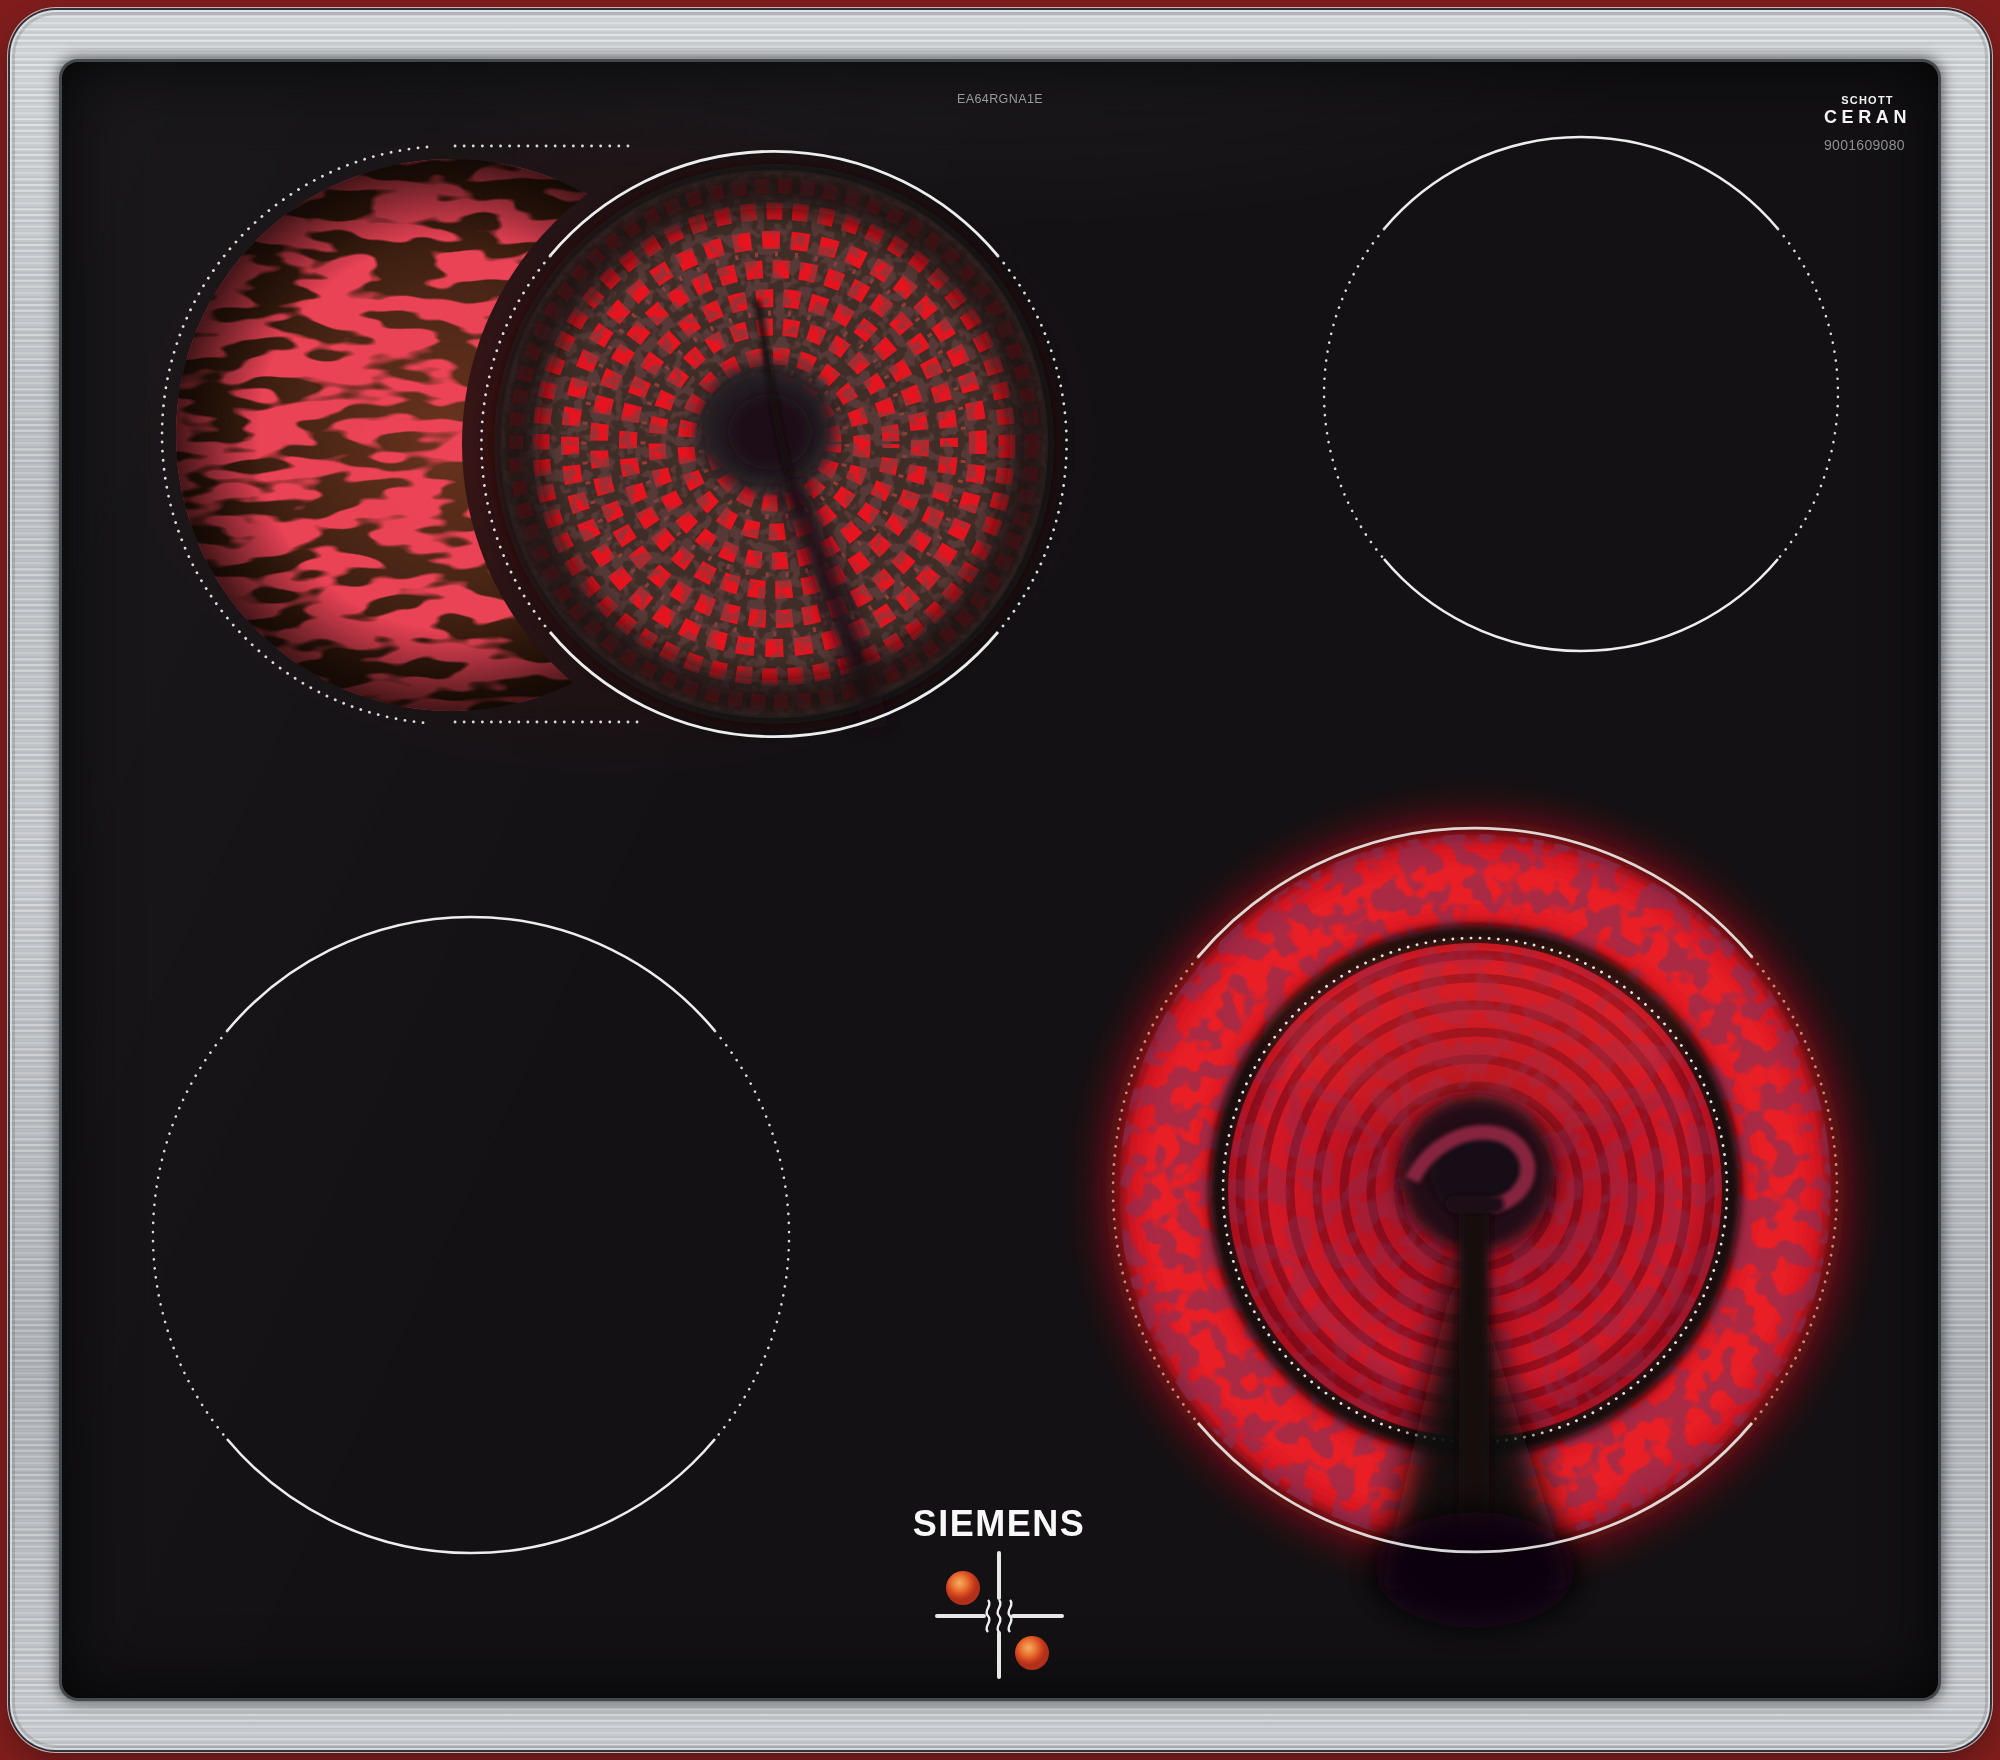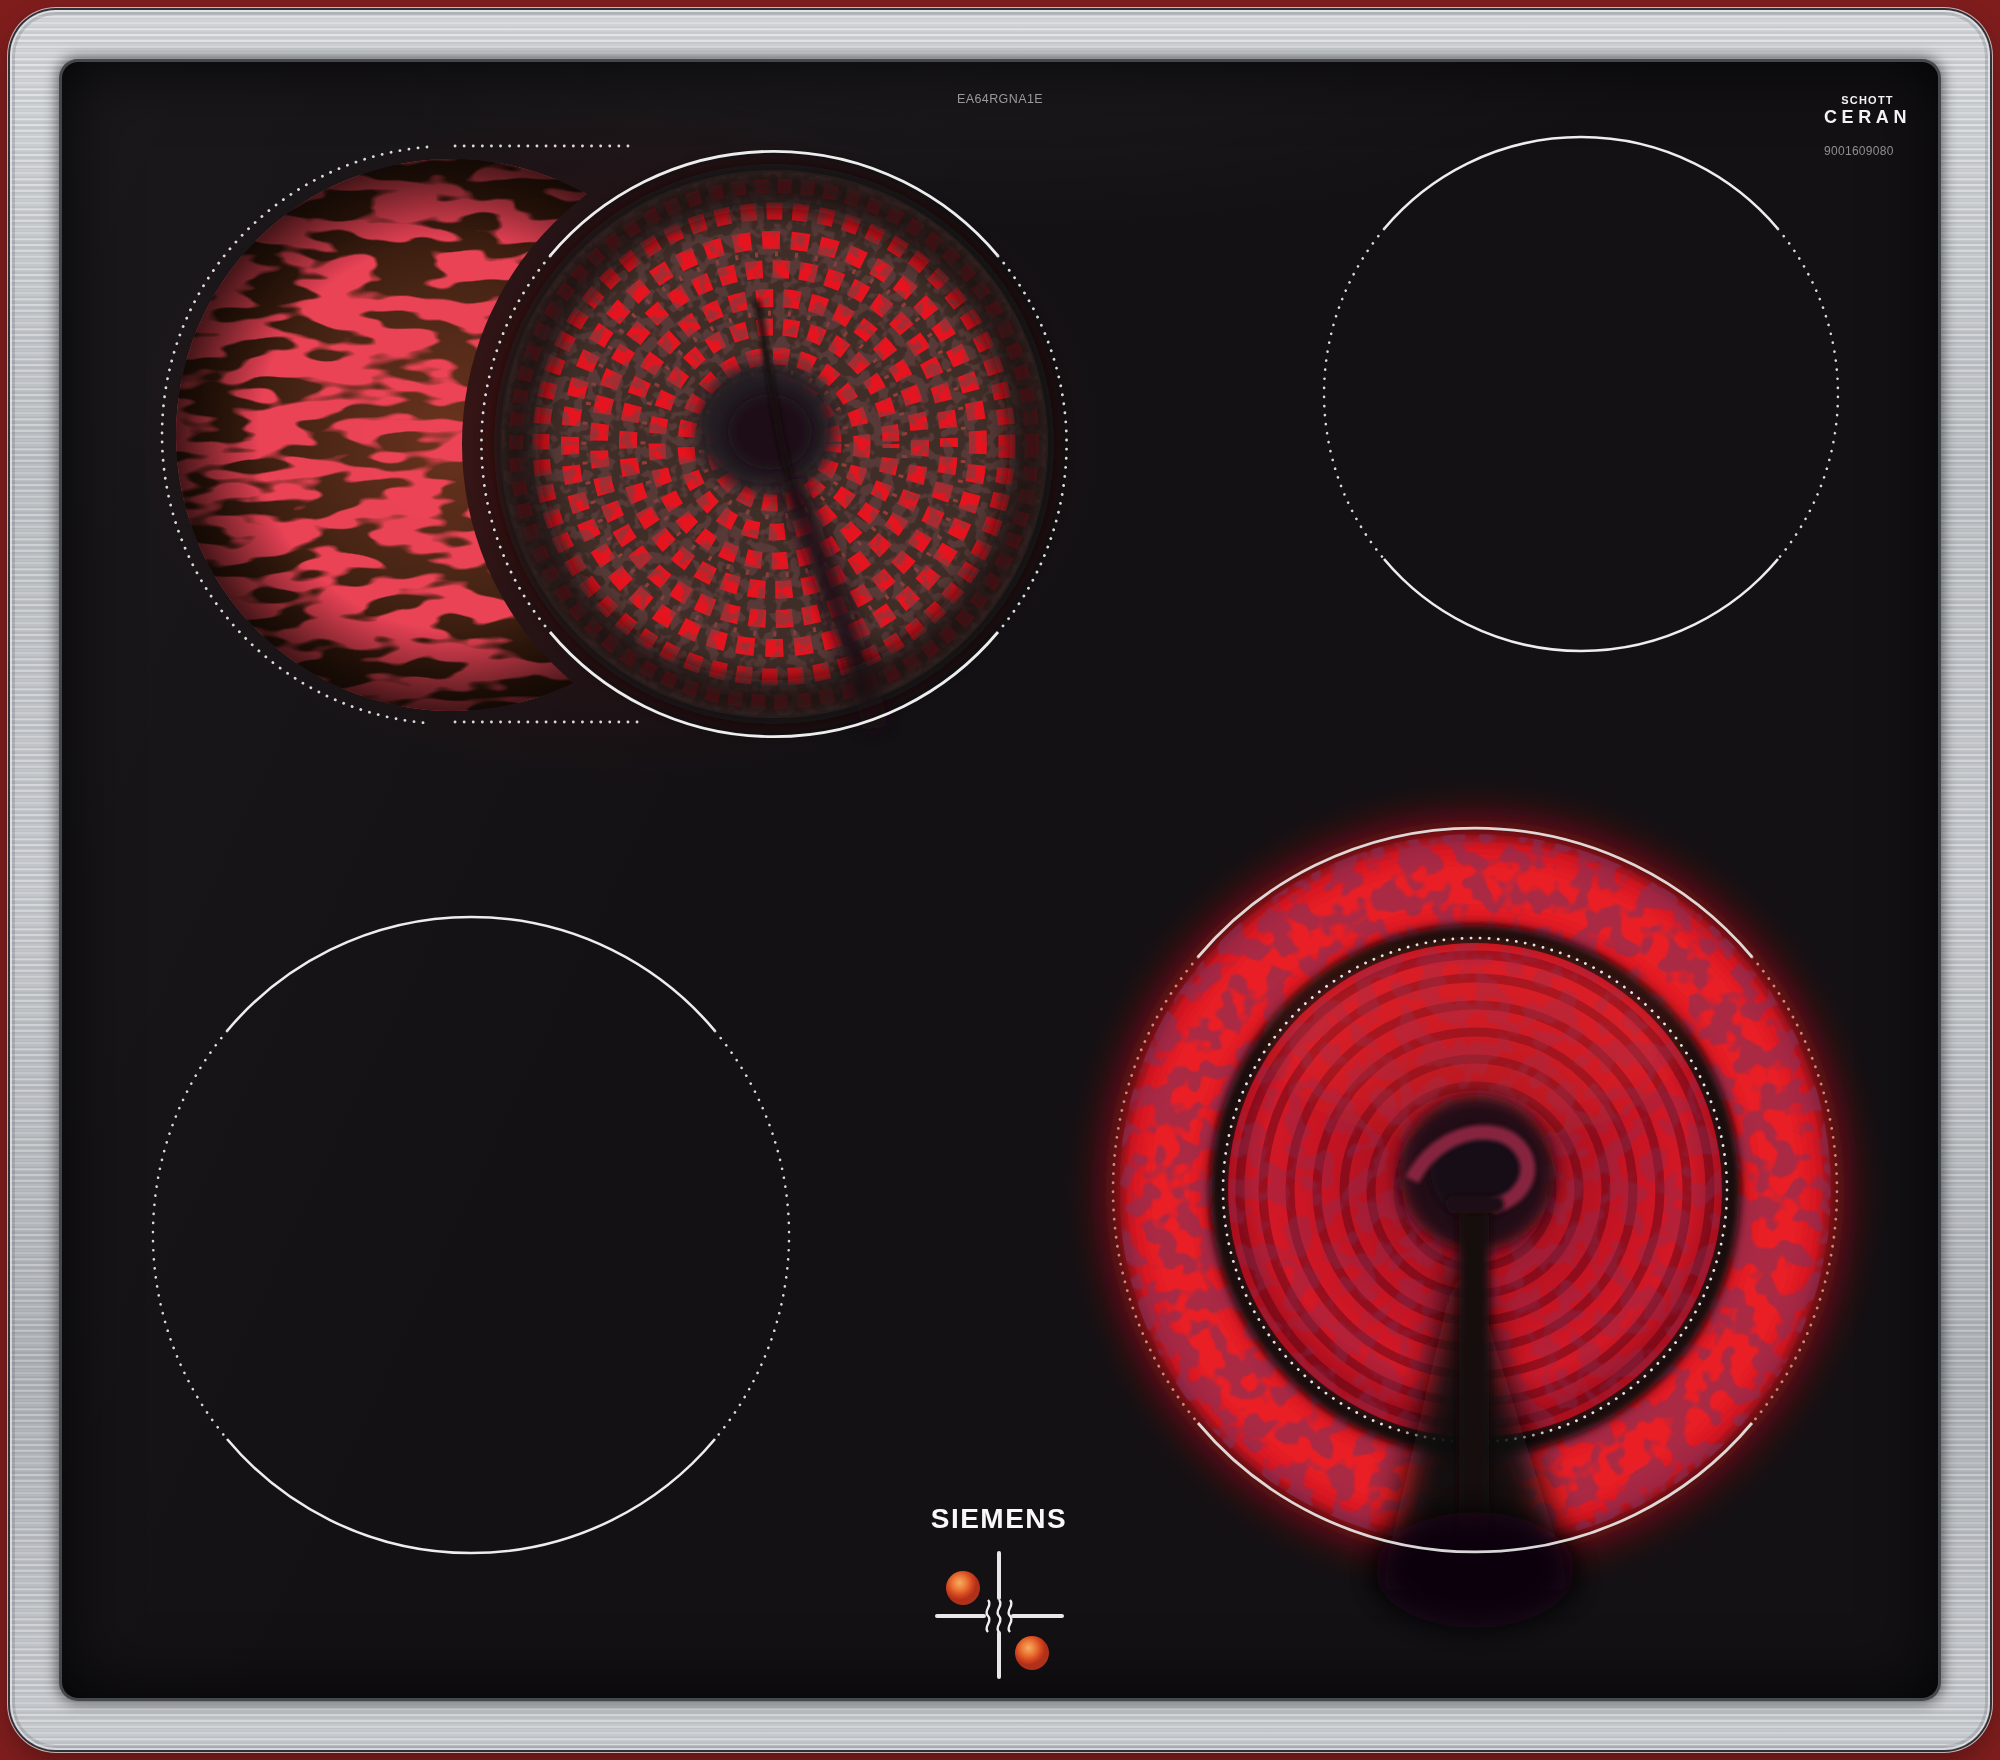--- a/index.html
+++ b/index.html
@@ -36,23 +36,23 @@
       inset 0 0 70px rgba(0,0,0,0.85);
   }
   .art{position:absolute;inset:0;pointer-events:none;}
 
   .txt{position:absolute;white-space:nowrap;}
   .model-label{left:1000px;top:92px;transform:translateX(-50%);
     font-size:12.5px;letter-spacing:.4px;color:#9a9a9a;}
   .schott{left:1824px;top:95px;line-height:1;color:#f3f3f3;}
   .schott .maker{font-size:11px;font-weight:bold;letter-spacing:1.2px;text-align:center;}
   .schott .line{font-size:18px;font-weight:bold;letter-spacing:4.6px;margin-top:2px;}
-  .schott .serial{font-size:12px;font-weight:normal;letter-spacing:.3px;color:#8f8f8f;margin-top:19px;}
+  .schott .serial{font-size:14px;font-weight:normal;letter-spacing:.3px;color:#8f8f8f;margin-top:12px;}
   .brand-logo{left:999px;top:1503px;transform:translateX(-50%);
-    font-size:28px;font-weight:bold;letter-spacing:1.5px;color:#f8f8f8;}
+    font-size:36px;font-weight:bold;letter-spacing:1.5px;color:#f8f8f8;}
 </style>
 </head>
 <body>
 
 <div class="stage">
   <div class="frame"></div>
   <div class="glass"></div>
 
   <svg class="art" width="2000" height="1760" viewBox="0 0 2000 1760">
     <defs>

